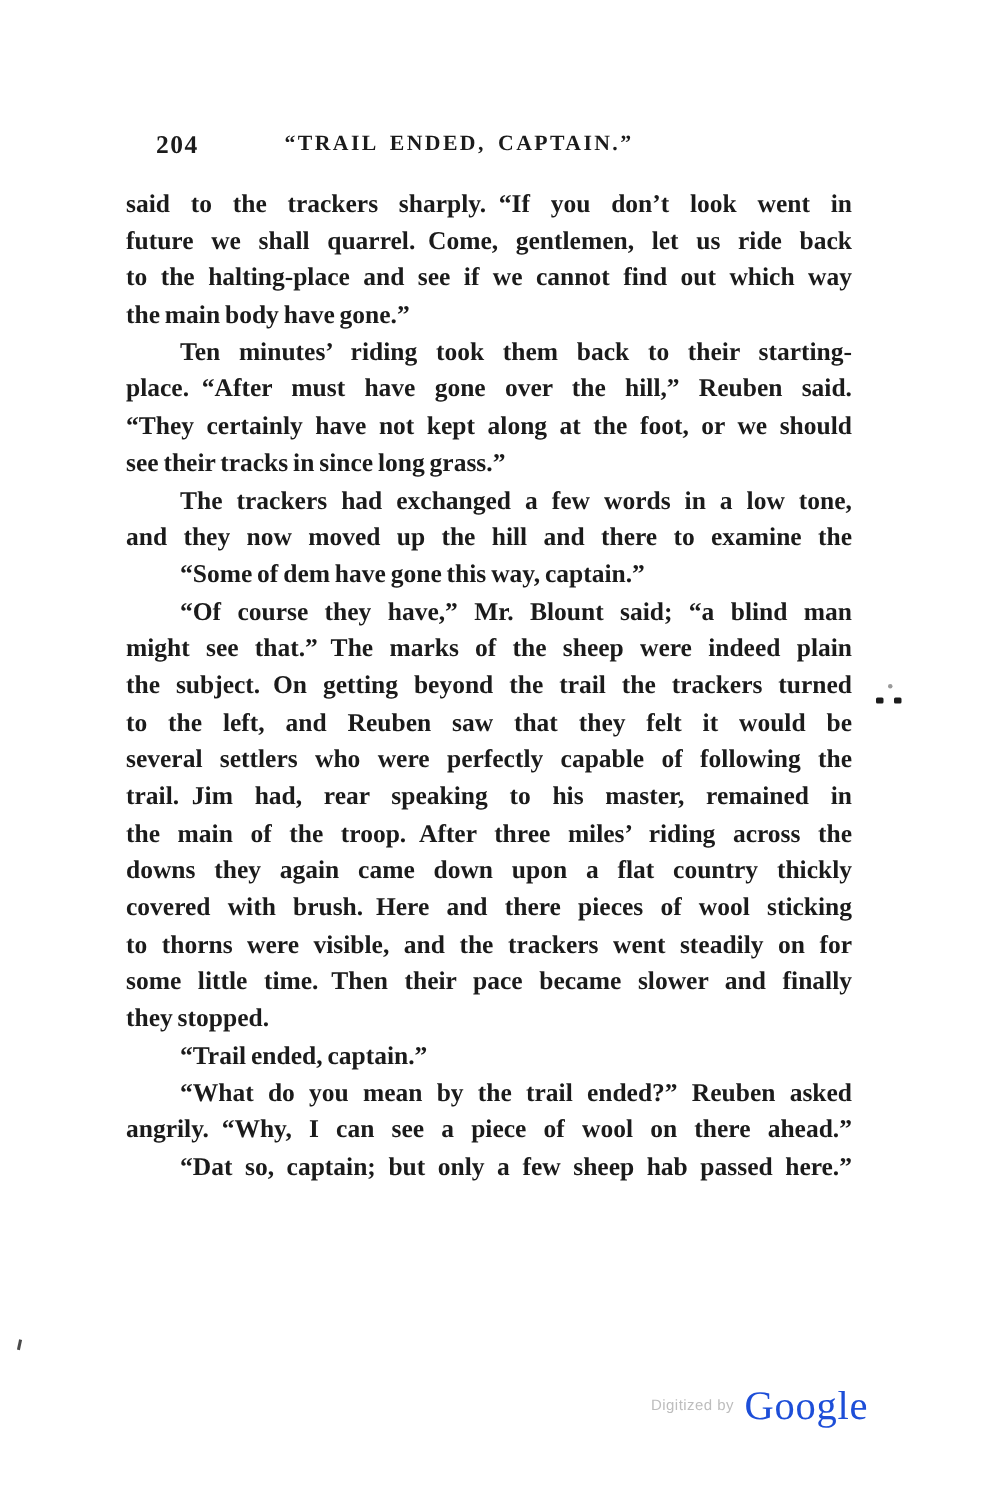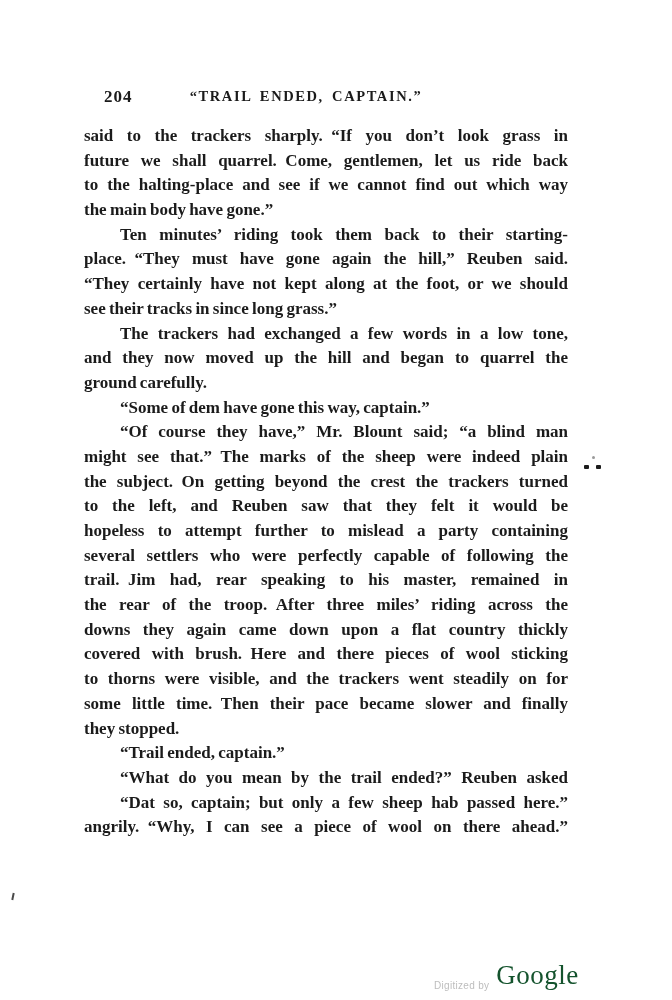--- a/index.html
+++ b/index.html
@@ -49,37 +49,37 @@
     text-align: justify;
     text-align-last: left;
     white-space: nowrap;
     white-space: normal;
   }
   .ln.j { text-align-last: justify; }
   .ln.i { text-indent: 36px; }
   
   .watermark {
     position: absolute;
-    top: 960px;
+    top: 922px;
     left: 434px;
     display: flex;
-    align-items: flex-end;
+    align-items: center;
     gap: 7px;
     user-select: none;
   }
   .wm-prefix {
     font-family: "Liberation Sans", sans-serif;
     font-size: 10px;
     color: #bdbdbd;
     letter-spacing: 0.3px;
   }
   .wm-logo {
     font-family: "Liberation Serif", serif;
     font-size: 27px;
-    color: #14532d;
+    color: #1d4ed8;
     letter-spacing: 0.5px;
   }
   
   .artifact { position: absolute; background: #1c1c1c; }
   .a-topline   { left: 663px; top: 4px;  width: 3px;  height: 26px; transform: rotate(3deg); }
   .a-commadot  { left: 654px; top: 58px; width: 3px;  height: 3px;  border-radius: 50%; }
   .a-comma     { left: 658px; top: 62px; width: 4px;  height: 11px; border-radius: 2px; transform: rotate(7deg); }
   .a-dot-left  { left: 584px; top: 465px; width: 5px; height: 4px; border-radius: 1px; }
   .a-dot-right { left: 596px; top: 465px; width: 5px; height: 4px; border-radius: 1px; }
   .a-dot-faint { left: 592px; top: 456px; width: 3px; height: 3px; background: #9a9a9a; border-radius: 50%; }
@@ -87,49 +87,47 @@
 </style>
 </head>
 <body>
 
 <div class="page">
 
   <span class="pagenum">204</span>
   <span class="running-title">“TRAIL ENDED, CAPTAIN.”</span>
 
   <div class="textblock">
-    <div class="ln j">said to the trackers sharply. “If you don’t look grass in</div>
+    <div class="ln j">said to the trackers sharply. “If you don’t look went in</div>
     <div class="ln j">future we shall quarrel. Come, gentlemen, let us ride back</div>
     <div class="ln j">to the halting-place and see if we cannot find out which way</div>
     <div class="ln">the main body have gone.”</div>
     <div class="ln j i">Ten minutes’ riding took them back to their starting-</div>
-    <div class="ln j">place. “They must have gone again the hill,” Reuben said.</div>
+    <div class="ln j">place. “After must have gone over the hill,” Reuben said.</div>
     <div class="ln j">“They certainly have not kept along at the foot, or we should</div>
     <div class="ln">see their tracks in since long grass.”</div>
     <div class="ln j i">The trackers had exchanged a few words in a low tone,</div>
-    <div class="ln j">and they now moved up the hill and began to quarrel the</div>
-    <div class="ln">ground carefully.</div>
+    <div class="ln j">and they now moved up the hill and there to examine the</div>
     <div class="ln i">“Some of dem have gone this way, captain.”</div>
     <div class="ln j i">“Of course they have,” Mr. Blount said; “a blind man</div>
     <div class="ln j">might see that.” The marks of the sheep were indeed plain</div>
-    <div class="ln j">the subject. On getting beyond the crest the trackers turned</div>
+    <div class="ln j">the subject. On getting beyond the trail the trackers turned</div>
     <div class="ln j">to the left, and Reuben saw that they felt it would be</div>
-    <div class="ln j">hopeless to attempt further to mislead a party containing</div>
     <div class="ln j">several settlers who were perfectly capable of following the</div>
     <div class="ln j">trail. Jim had, rear speaking to his master, remained in</div>
-    <div class="ln j">the rear of the troop. After three miles’ riding across the</div>
+    <div class="ln j">the main of the troop. After three miles’ riding across the</div>
     <div class="ln j">downs they again came down upon a flat country thickly</div>
     <div class="ln j">covered with brush. Here and there pieces of wool sticking</div>
     <div class="ln j">to thorns were visible, and the trackers went steadily on for</div>
     <div class="ln j">some little time. Then their pace became slower and finally</div>
     <div class="ln">they stopped.</div>
     <div class="ln i">“Trail ended, captain.”</div>
     <div class="ln j i">“What do you mean by the trail ended?” Reuben asked</div>
+    <div class="ln j">angrily. “Why, I can see a piece of wool on there ahead.”</div>
     <div class="ln j i">“Dat so, captain; but only a few sheep hab passed here.”</div>
-    <div class="ln j">angrily. “Why, I can see a piece of wool on there ahead.”</div>
   </div>
 
   <div class="watermark">
     <span class="wm-prefix">Digitized by</span>
     <span class="wm-logo">Google</span>
   </div>
 
   <div class="artifact a-topline"></div>
   <div class="artifact a-commadot"></div>
   <div class="artifact a-comma"></div>

